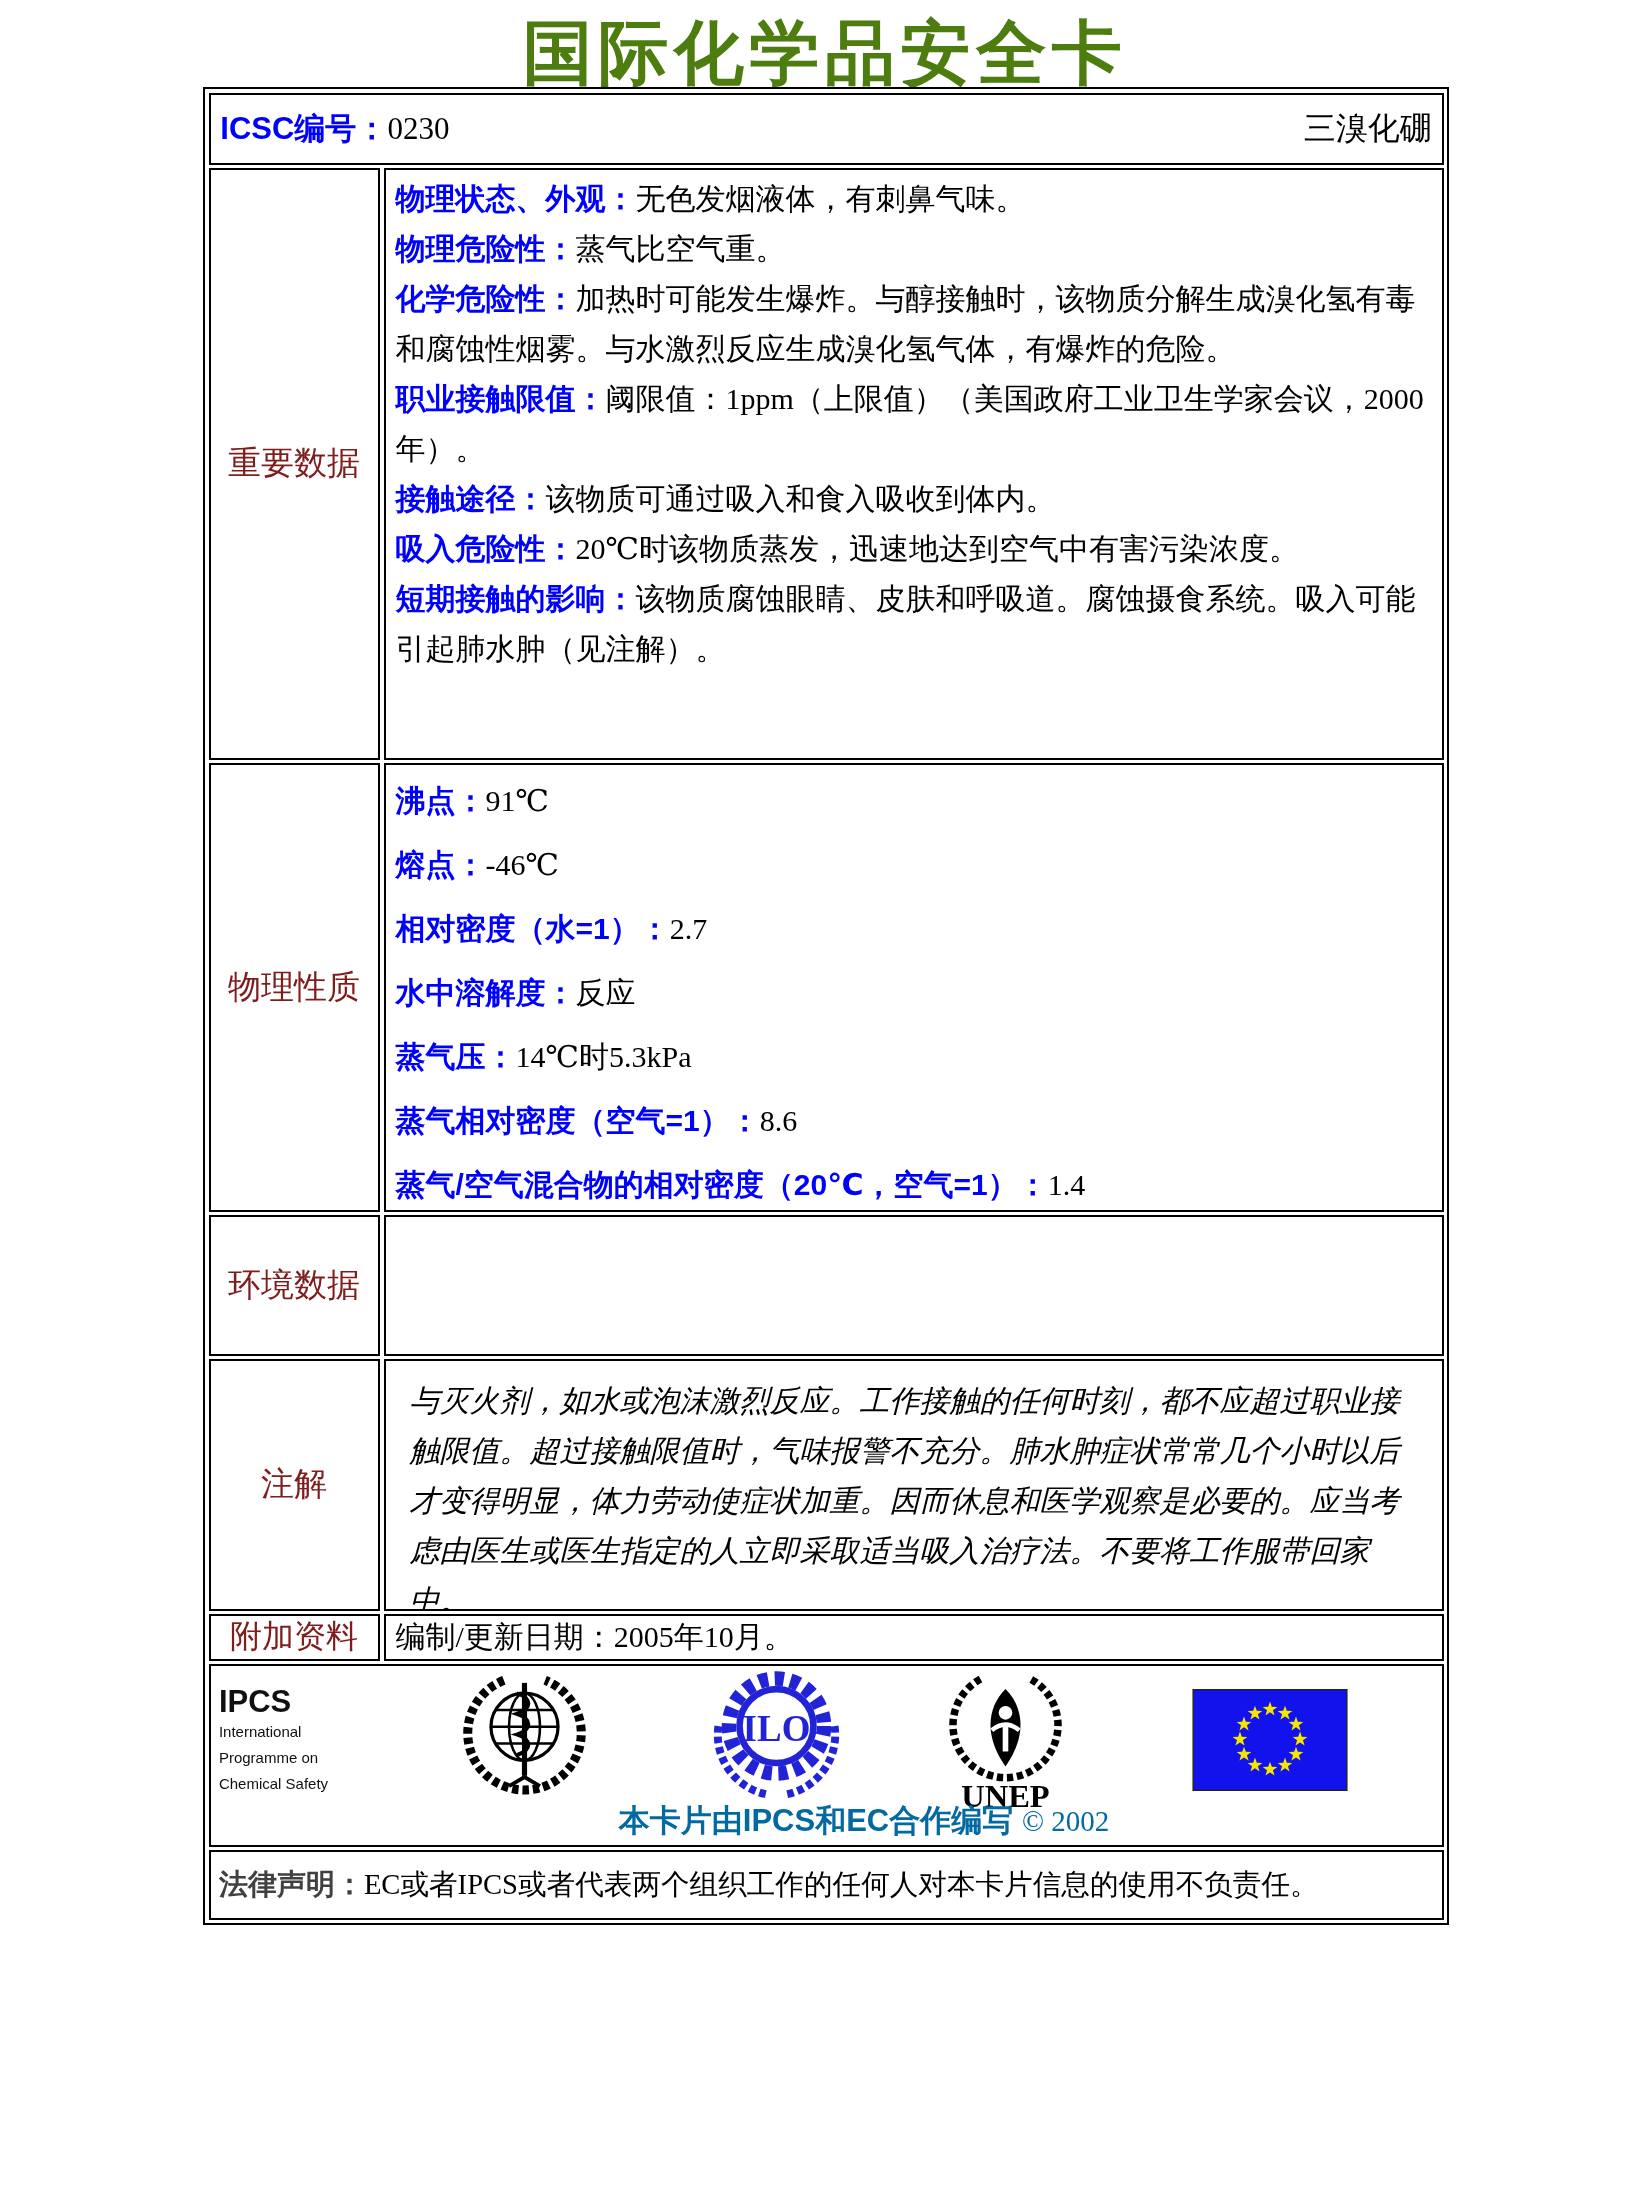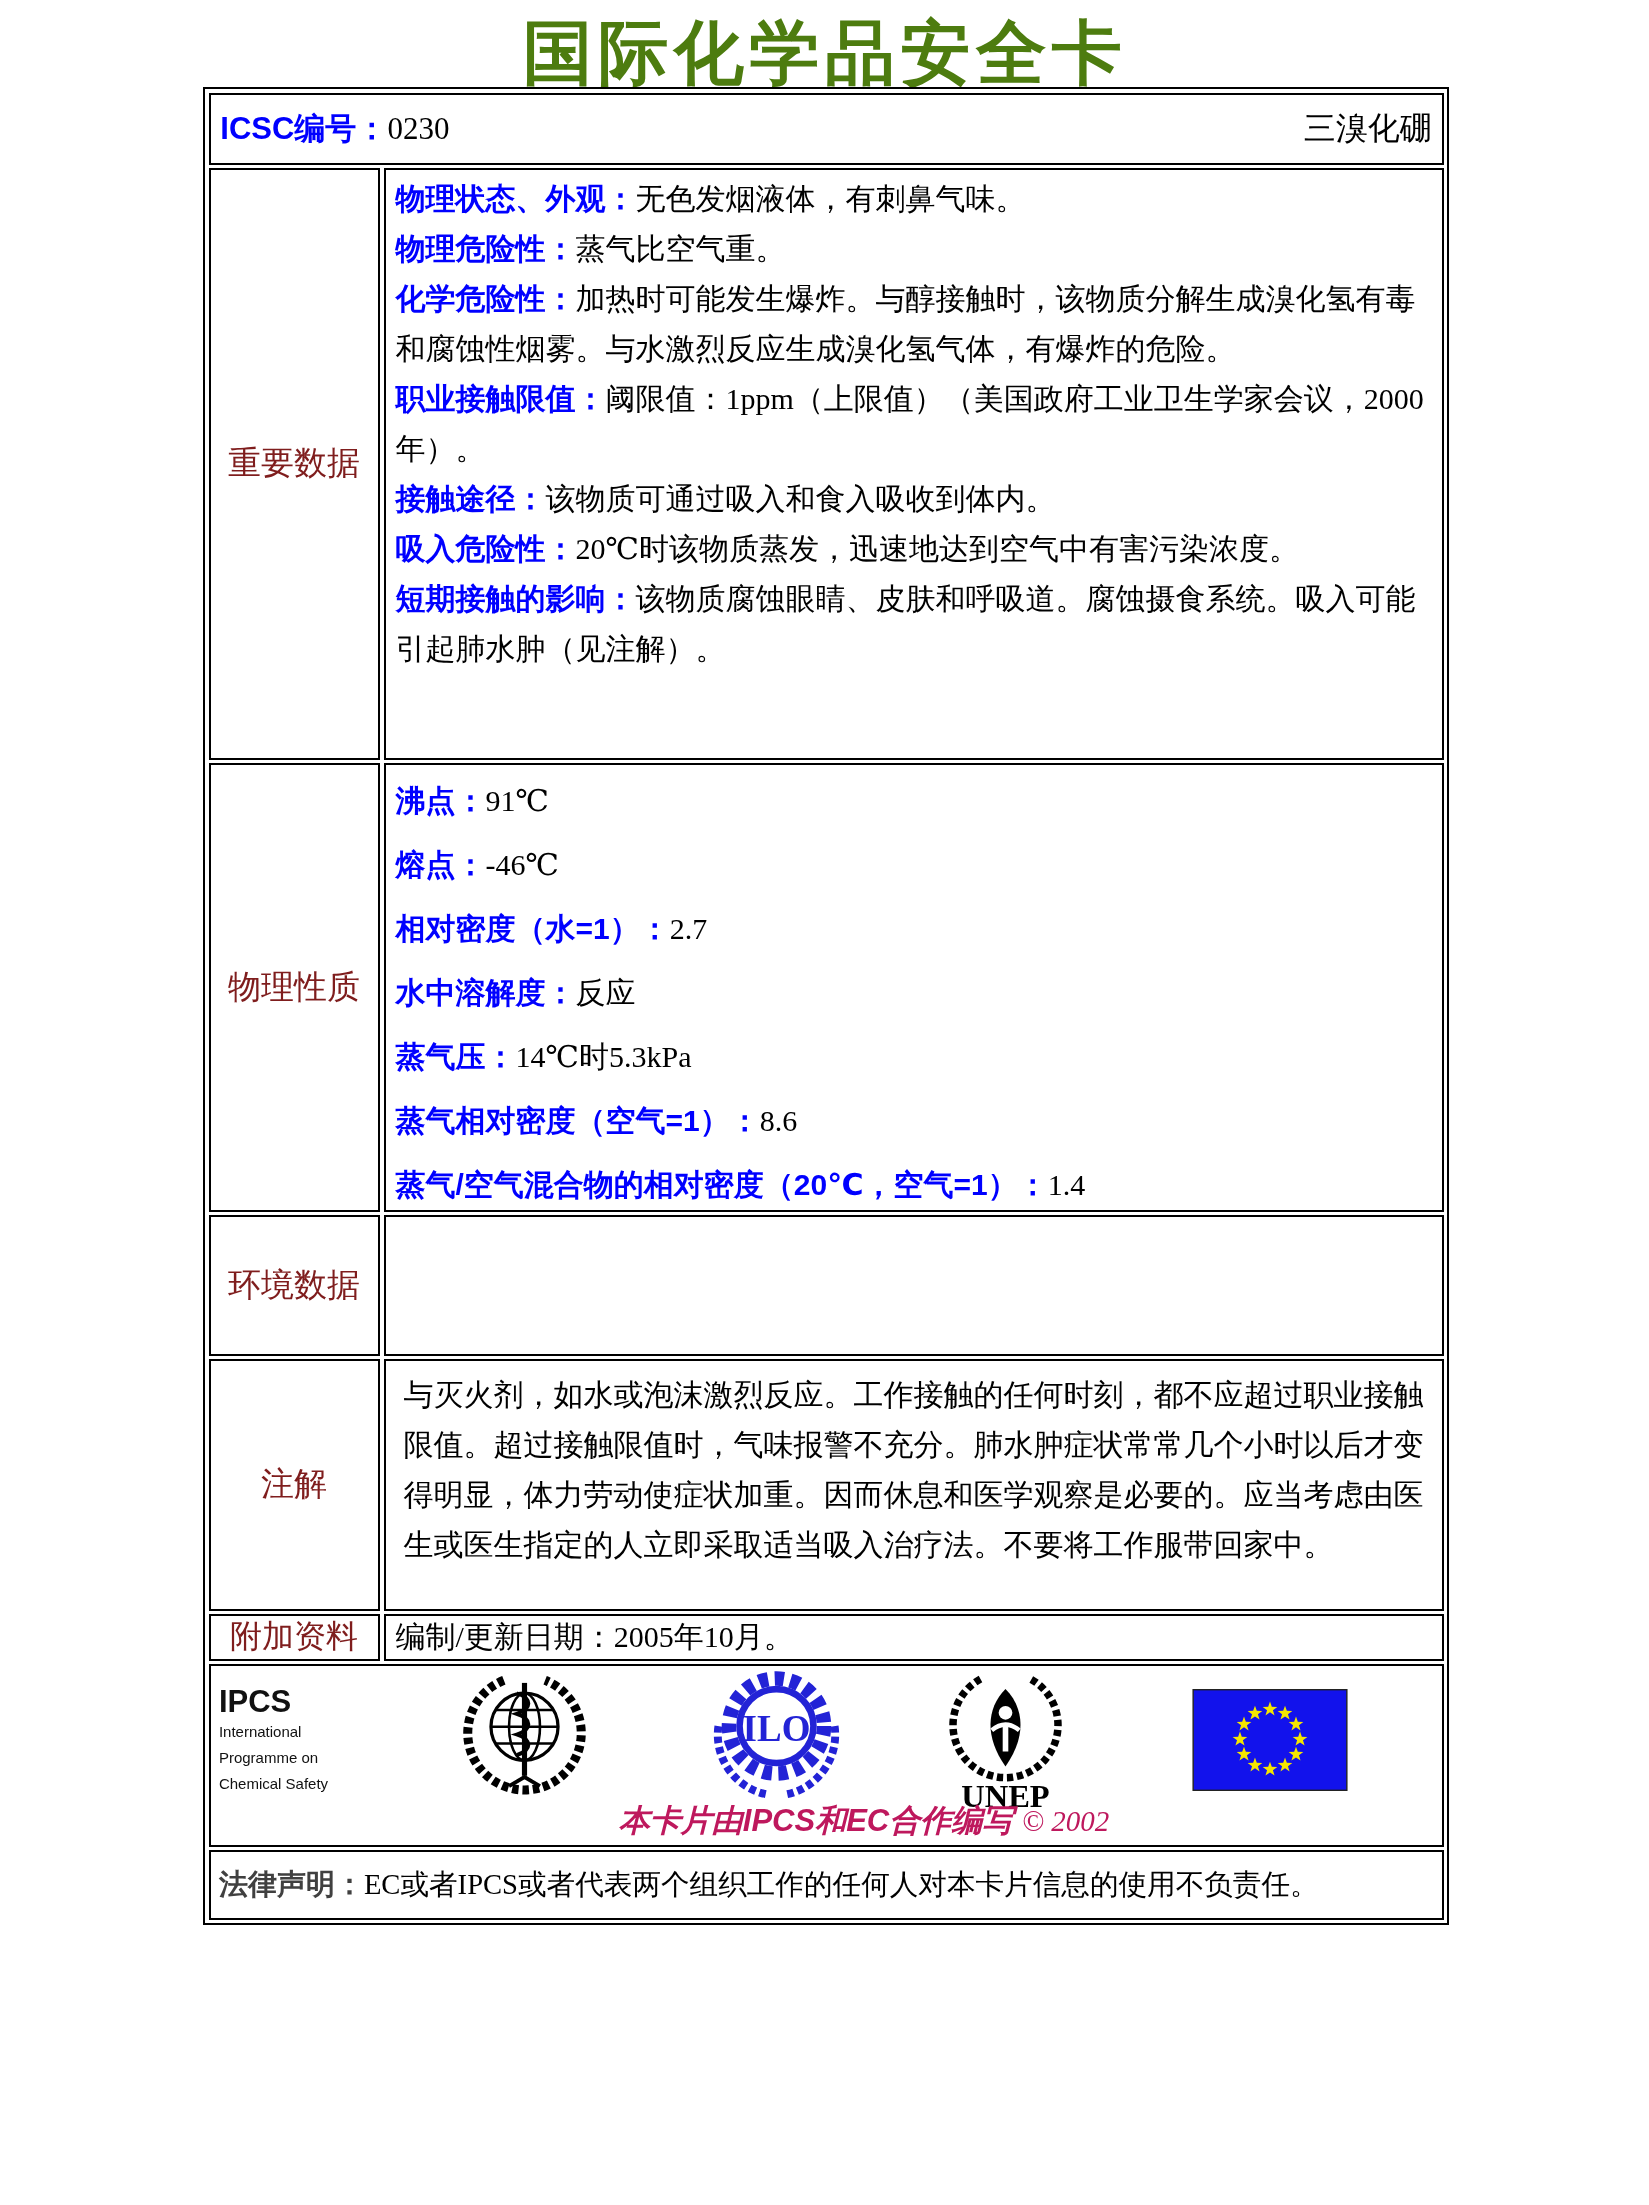--- a/index.html
+++ b/index.html
@@ -48,21 +48,21 @@
   .imp-row{height:592px;}
   .phy-row{height:449px;}
   .env-row{height:141px;}
   .note-row{height:252px;}
   .add-row{height:47px;}
   .logo-row{height:183px;}
   .legal-row{height:70px;}
   .imp-cell p{margin:0;font-size:30px;line-height:50px;}
   .phy-cell p{margin:0;font-size:30px;line-height:64px;}
   .note-cell{padding-top:1.4px;}
-  .note-cell p{margin:8px;font-size:30px;line-height:50px;}
+  .note-cell p{margin:14px;font-size:30px;line-height:50px;font-style:italic;}
   .add-cell{display:flex;align-items:center;font-size:30px;padding:0 9.8px;}
   .legal-cell{
     flex:1;display:flex;align-items:center;padding:0 8.4px;font-size:28.6px;
   }
   .legal-cell .blk-lbl{
     font-family:"Liberation Sans","DejaVu Sans",sans-serif;
     font-weight:bold;color:#404040;font-size:29px;white-space:nowrap;
   }
   .logos-cell{flex:1;position:relative;padding:0;}
   .ipcs-block{position:absolute;left:8.4px;top:18px;
@@ -70,21 +70,21 @@
   .ipcs-title{font-weight:bold;font-size:31px;line-height:35px;}
   .ipcs-line{font-size:15px;line-height:26px;}
   .who-logo{position:absolute;left:249px;top:4.2px;}
   .ilo-logo{position:absolute;left:497px;top:2.8px;}
   .unep-logo{position:absolute;left:732px;top:4.2px;}
   .eu-flag{position:absolute;left:981px;top:23px;}
   .credit-line{
     position:absolute;left:0;right:0;bottom:2.8px;text-align:center;
     transform:translateX(38px);
     font-family:"Liberation Sans","DejaVu Sans",sans-serif;
-    font-weight:bold;font-size:31px;color:#be185d;font-style:italic;
+    font-weight:bold;font-size:31px;color:#0369a1;
   }
   .credit-line .copyright{
     font-family:"Liberation Serif","DejaVu Serif",serif;
     font-weight:normal;font-size:29px;
   }
 </style>
 </head>
 <body>
 
 <div class="page-title">国际化学品安全卡</div>

